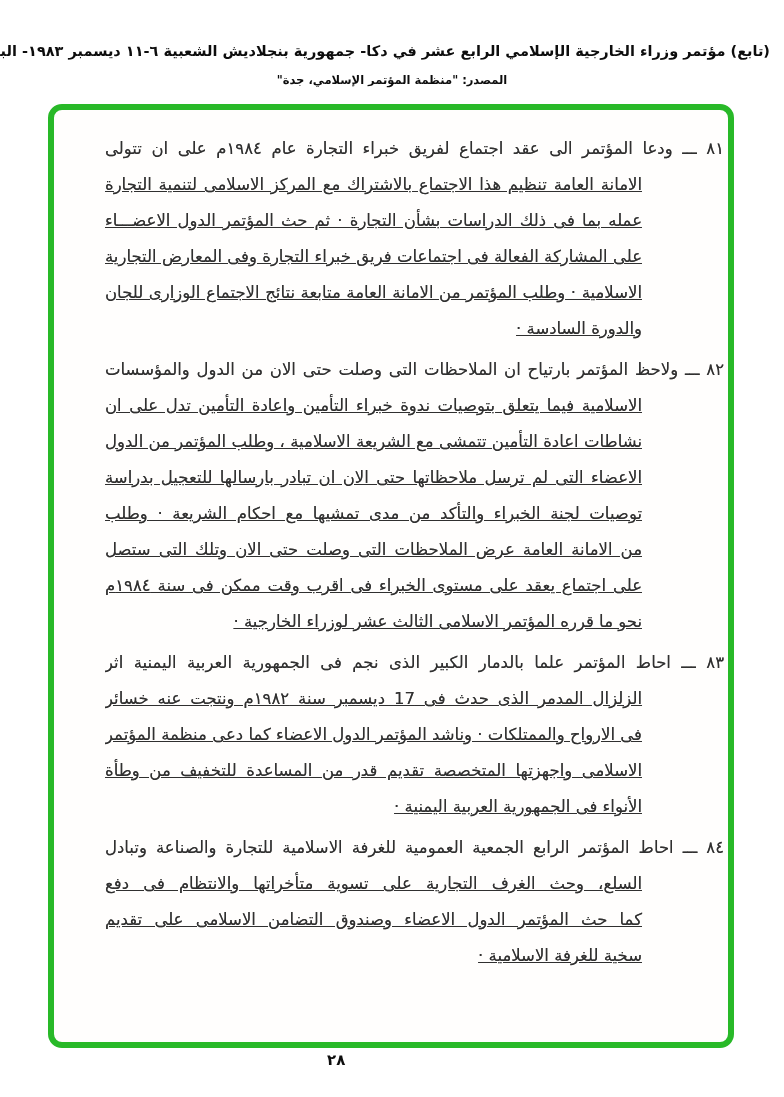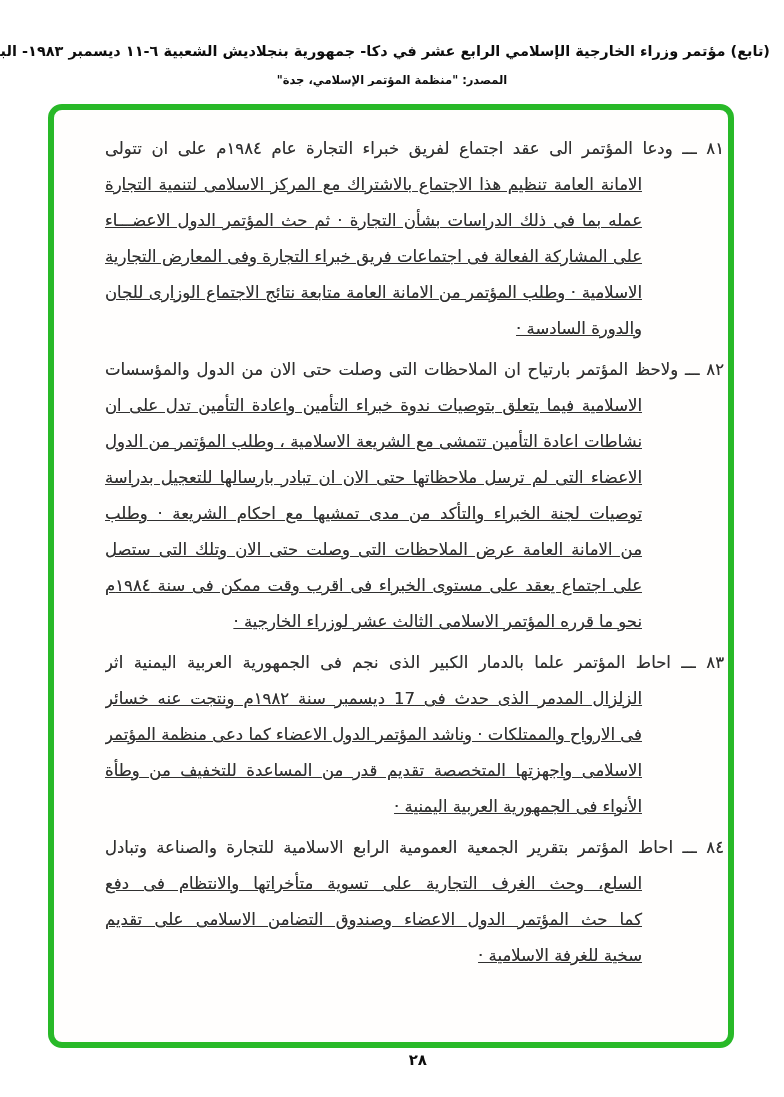--- a/index.html
+++ b/index.html
@@ -46,21 +46,21 @@
     text-align:justify;
     text-align-last:justify;
     overflow:hidden;
   }
   .line.cont { padding-right:82px;text-decoration:underline; }
   .line.lastline { text-align:left; text-align-last:right; }
   .marker { white-space:nowrap; }
   
   .pagenum {
     position:absolute; top:1051px; left:327px; width:100px;
-    text-align:right; direction:rtl;
+    text-align:left; direction:rtl;
     font-weight:bold; font-size:15px; color:#0d0d0d;
   }
 </style>
 </head>
 <body>
 
 <div class="hdr-title">(تابع) مؤتمر وزراء الخارجية الإسلامي الرابع عشر في دكا- جمهورية بنجلاديش الشعبية ٦-١١ ديسمبر ١٩٨٣- البيان الختامي</div>
 <div class="hdr-source">المصدر: "منظمة المؤتمر الإسلامي، جدة"</div>
 
 <div class="frame">
@@ -99,21 +99,21 @@
       </div>
       <div class="line cont">الزلزال المدمر الذى حدث فى 17 ديسمبر سنة ١٩٨٢م ونتجت عنه خسائر كبيرة</div>
       <div class="line cont">فى الارواح والممتلكات ·  وناشد المؤتمر الدول الاعضاء كما دعى منظمة المؤتمر</div>
       <div class="line cont">الاسلامى واجهزتها المتخصصة تقديم قدر من المساعدة للتخفيف من وطأة كارثة</div>
       <div class="line cont lastline">الأنواء فى الجمهورية العربية اليمنية ·</div>
     </div>
 
     <div class="para">
       <div class="line first">
         <span class="marker">٨٤ ـــ</span>
-        <span>احاط المؤتمر بتقرير الجمعية العمومية الرابع الاسلامية للتجارة والصناعة وتبادل</span>
+        <span>احاط المؤتمر الرابع الجمعية العمومية للغرفة الاسلامية للتجارة والصناعة وتبادل</span>
       </div>
       <div class="line cont">السلع، وحث الغرف التجارية على تسوية متأخراتها والانتظام فى دفع اسهاماتهـــا</div>
       <div class="line cont">كما حث المؤتمر الدول الاعضاء وصندوق التضامن الاسلامى على تقديم تبرعـــات</div>
       <div class="line cont lastline">سخية للغرفة الاسلامية ·</div>
     </div>
 
   </div>
 </div>
 
 <div class="pagenum">٢٨</div>

